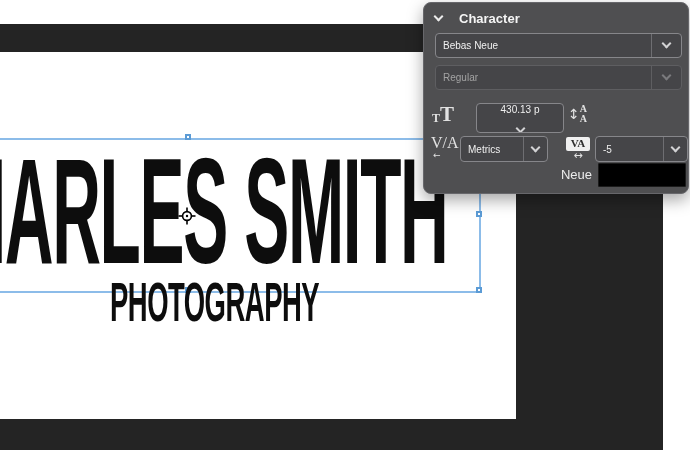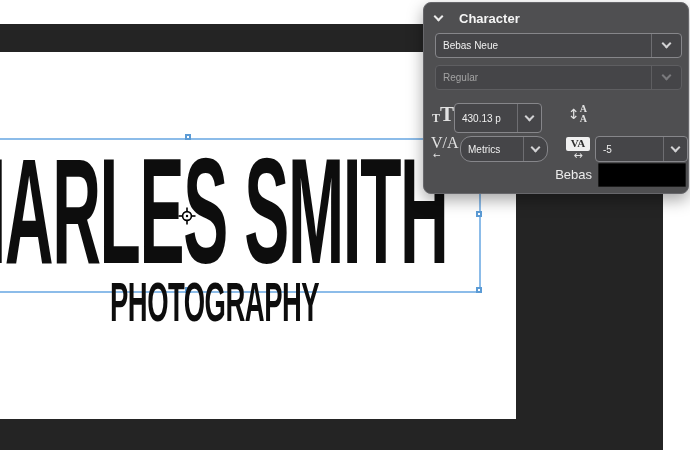--- a/index.html
+++ b/index.html
@@ -93,23 +93,23 @@
   .field .chev-box {
     width:23px; display:flex; align-items:center; justify-content:center;
   }
   .field.wide .chev-box { width:29px; }
   .field.disabled { border-color:#5e5e61; }
   .field.disabled .val { color:#a3a3a3; }
   .field.disabled .sep { background:#5e5e61; }
 
   .f-font  { left:11px; top:30px;  width:247px; height:25px; }
   .f-style { left:11px; top:62px;  width:247px; height:25px; }
-  .f-size  { left:30px; top:100px; width:88px;  height:30px; }
+  .f-size  { left:52px; top:100px; width:88px;  height:30px;flex-direction:column; }
   .f-lead  { left:172px; top:100px; width:85px; height:26px; }
-  .f-kern  { left:36px; top:133px; width:88px;  height:26px;border-radius:11px; }
+  .f-kern  { left:36px; top:133px; width:88px;  height:26px; }
   .f-track { left:171px; top:133px; width:93px; height:26px; }
 
   .picon { position:absolute; color:#e2e2e2; }
   .tt-icon { left:8px; top:102px; display:flex; align-items:flex-end;
              font-family:"Liberation Serif", serif; font-weight:700; }
   .tt-icon .t-sm { font-size:12px; line-height:12px; }
   .tt-icon .t-lg { font-size:21px; line-height:19px; }
 
   .lead-icon { left:144px; top:101px; display:flex; align-items:center; }
   .lead-icon .arrow { font-family:"DejaVu Sans", sans-serif; font-size:14px; }
@@ -228,15 +228,15 @@
     <span class="arrow">↔</span>
   </div>
   <div class="field f-track">
     <span class="val">-5</span>
     <span class="sep"></span>
     <span class="chev-box">
       <span class="chev"></span>
     </span>
   </div>
 
-  <div class="color-label">Bebas</div>
+  <div class="color-label">Neue</div>
   <div class="color-swatch" style="background: rgb(0, 0, 0);"></div>
 </div>
 
 </body></html>

